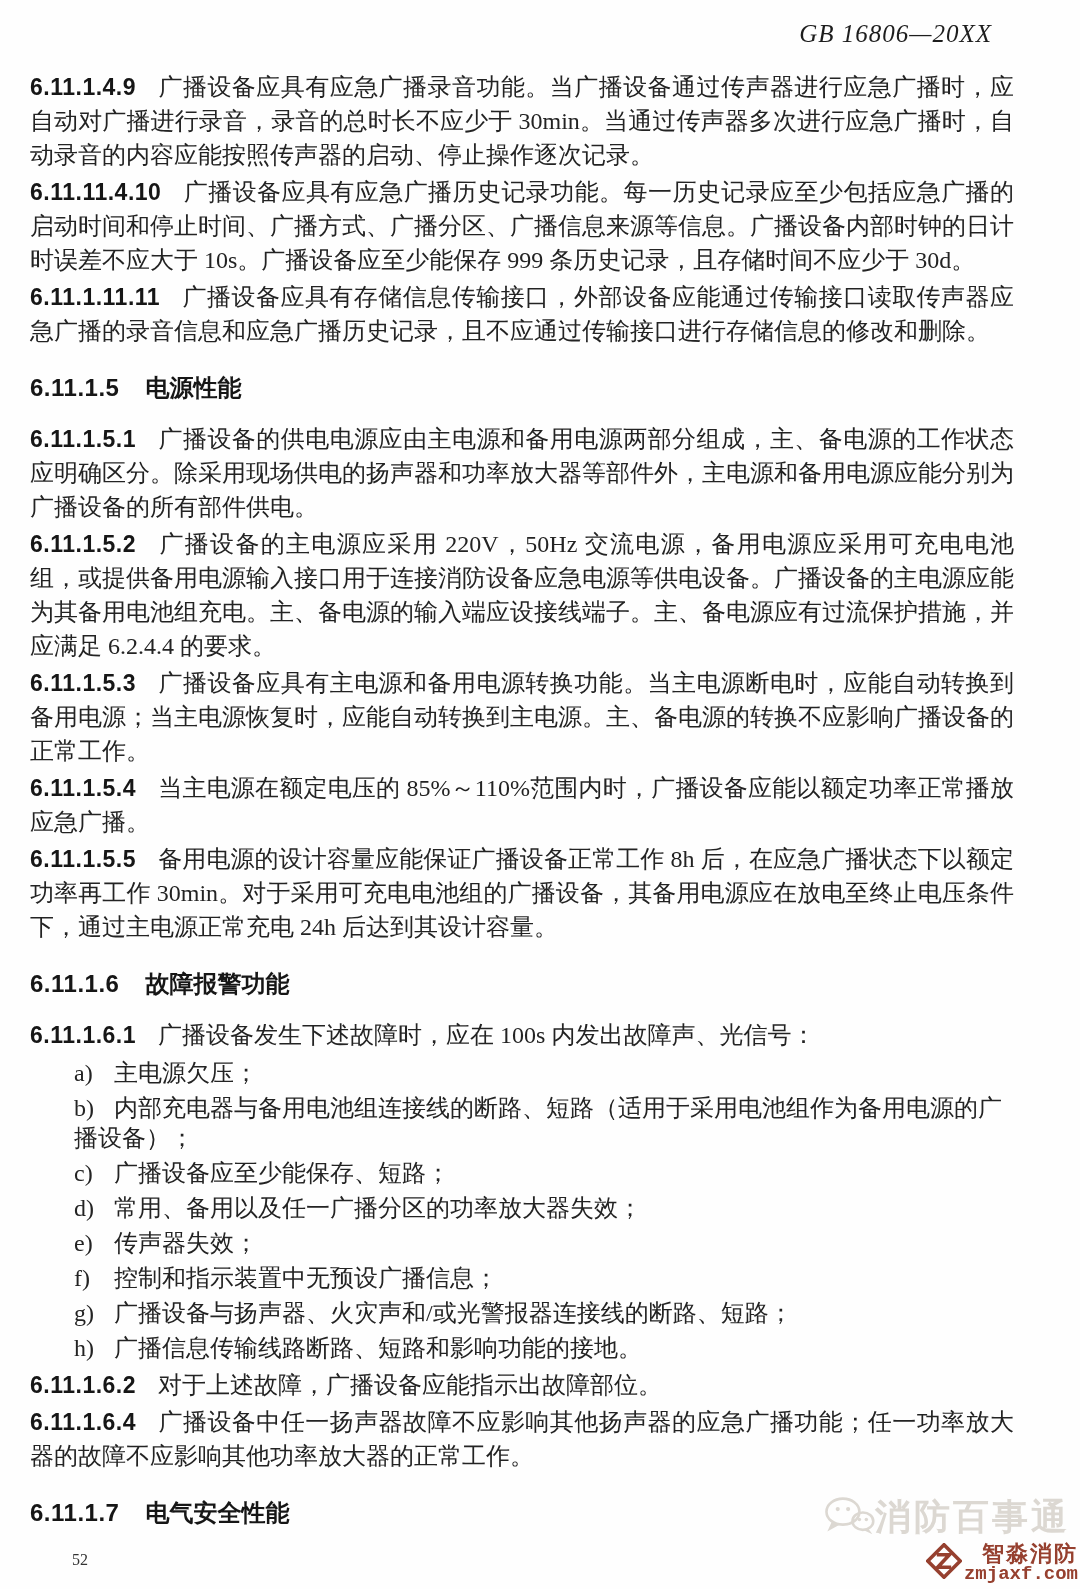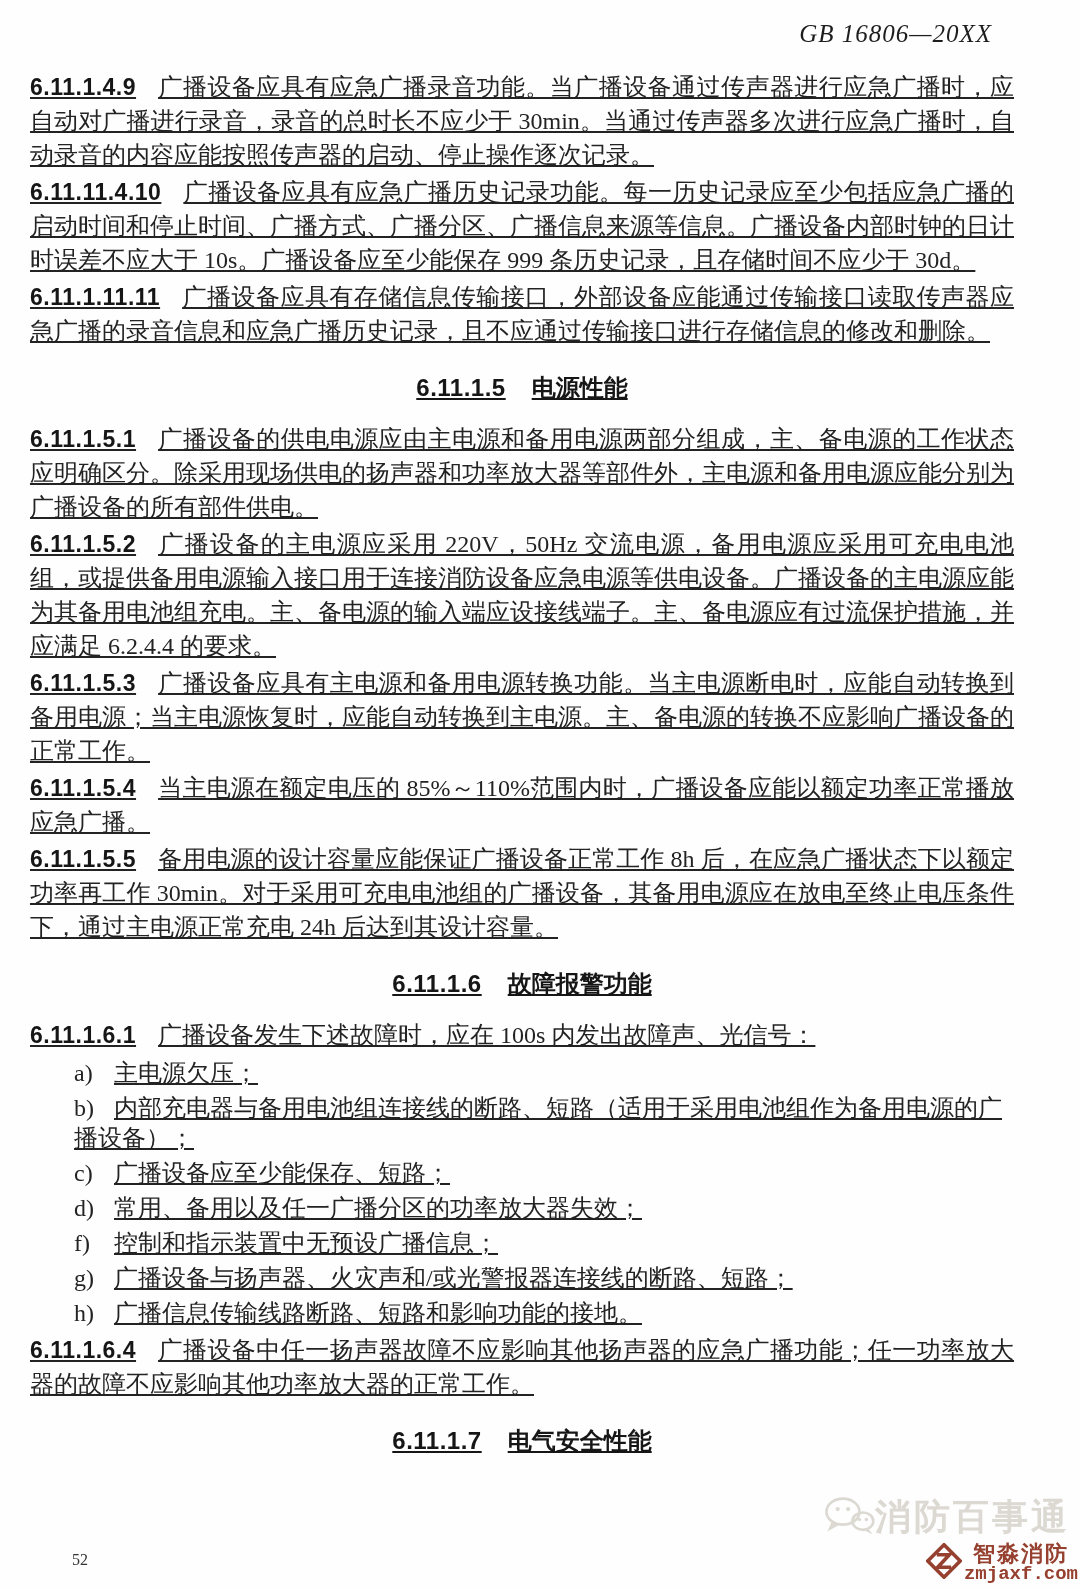--- a/index.html
+++ b/index.html
@@ -11,34 +11,34 @@
   }
   .doc-code{
     position:absolute;top:20px;right:88px;
     font-size:25px;letter-spacing:1px;color:#1d1d1d;
     font-family:"Liberation Serif","DejaVu Serif",serif;
     font-style:italic;
   }
   .body-col{
     position:absolute;top:70px;left:30px;right:66px;
   }
-  p{margin:0;text-decoration:underline;}
+  p{margin:0;}
   .clause{
     font-size:24px;line-height:34px;text-align:justify;
     margin:0 0 3px 0;color:#232323;
   }
   .clause .num{
     font-family:"Liberation Sans","DejaVu Sans",sans-serif;
     font-weight:700;font-size:23px;letter-spacing:.5px;
     margin-right:22px;white-space:nowrap;color:#161616;
   }
   .heading{
     margin:25px 0 19px 0;font-size:24px;line-height:30px;
     font-family:"Liberation Sans","DejaVu Sans",sans-serif;
-    font-weight:700;color:#161616;text-align:center;
+    font-weight:700;color:#161616;
   }
   .heading .num{margin-right:26px;letter-spacing:.5px;}
   .list{margin:6px 0 4px 0;}
   .li{
     font-size:24px;line-height:30px;margin:0 0 5px 44px;
     color:#232323;text-align:left;
   }
   .li .marker{display:inline-block;width:40px;color:#232323;}
   .page-number{
     position:absolute;left:72px;bottom:20px;
@@ -48,21 +48,21 @@
     position:absolute;right:0;bottom:4px;width:235px;height:92px;
   }
   .wm-gray{
     position:absolute;top:0;left:30px;white-space:nowrap;
     font-size:36px;font-weight:700;letter-spacing:3px;
     color:#dcd8d2;
     font-family:"Liberation Sans","DejaVu Sans",sans-serif;
   }
   .wm-bubbles{position:absolute;top:2px;left:-22px;}
   .wm-red{
-    position:absolute;right:2px;bottom:0;text-align:center;
+    position:absolute;right:2px;bottom:0;text-align:right;
     font-family:"Liberation Sans","DejaVu Sans",sans-serif;
     color:#96402f;line-height:1.05;
   }
   .wm-red .brand{font-size:22px;font-weight:700;letter-spacing:2px;}
   .wm-red .url{font-size:19px;font-weight:700;font-family:"Liberation Mono","DejaVu Sans Mono",monospace;}
   .wm-logo{position:absolute;right:118px;bottom:2px;}
 </style>
 </head>
 <body>
 
@@ -90,25 +90,27 @@
 
   <p class="heading"><span class="num">6.11.1.6</span><span>故障报警功能</span></p>
 
   <p class="clause"><span class="num">6.11.1.6.1</span><span>广播设备发生下述故障时，应在 100s 内发出故障声、光信号：</span></p>
 
   <div class="list">
     <p class="li"><span class="marker">a)</span><span>主电源欠压；</span></p>
     <p class="li"><span class="marker">b)</span><span>内部充电器与备用电池组连接线的断路、短路（适用于采用电池组作为备用电源的广播设备）；</span></p>
     <p class="li"><span class="marker">c)</span><span>广播设备应至少能保存、短路；</span></p>
     <p class="li"><span class="marker">d)</span><span>常用、备用以及任一广播分区的功率放大器失效；</span></p>
+    <p class="li"><span class="marker">e)</span><span>传声器失效；</span></p>
     <p class="li"><span class="marker">f)</span><span>控制和指示装置中无预设广播信息；</span></p>
     <p class="li"><span class="marker">g)</span><span>广播设备与扬声器、火灾声和/或光警报器连接线的断路、短路；</span></p>
     <p class="li"><span class="marker">h)</span><span>广播信息传输线路断路、短路和影响功能的接地。</span></p>
   </div>
 
+  <p class="clause"><span class="num">6.11.1.6.2</span><span>对于上述故障，广播设备应能指示出故障部位。</span></p>
 
 
   <p class="clause"><span class="num">6.11.1.6.4</span><span>广播设备中任一扬声器故障不应影响其他扬声器的应急广播功能；任一功率放大器的故障不应影响其他功率放大器的正常工作。</span></p>
 
   <p class="heading"><span class="num">6.11.1.7</span><span>电气安全性能</span></p>
 
 </div>
 
 <div class="page-number">52</div>
 

